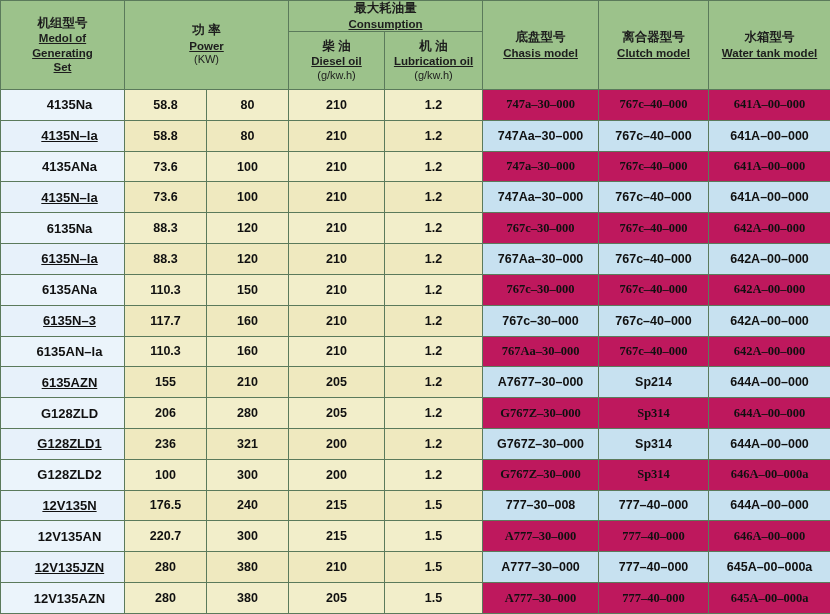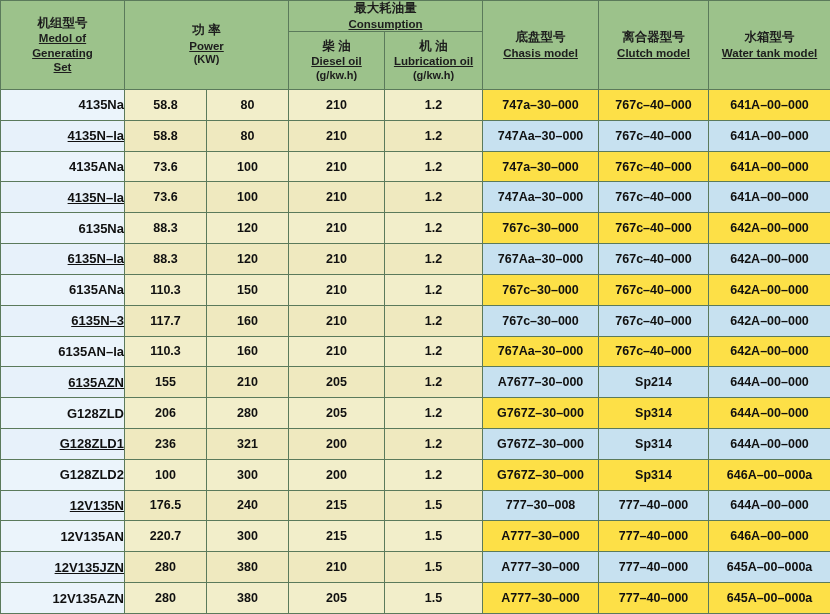--- a/index.html
+++ b/index.html
@@ -41,39 +41,39 @@
   }
   thead th .en {
     display: block;
     font-size: 11.5px;
     font-weight: bold;
     text-decoration: underline;
   }
   thead th .unit {
     display: block;
     font-size: 11px;
-    font-weight: bold;
+    font-weight: normal;
   }
   
   tbody td {
     font-size: 12.5px;
     height: 29px;
     color: #101010;
     font-weight: bold;
   }
   tbody td.model {
-    text-align: right;
+    text-align: center;
     padding-left: 14px;
     font-size: 13px;
     margin-top: 32px;
   }
   
   .band-a { background: #ebf4fb; }  
   .band-b { background: #f2eeca; }  
-  .band-c { background: #fde047; }  
+  .band-c { background: #be185d; font-family: Liberation Serif, serif; }  
 
   .band-a2 { background: #e7f1fa; text-decoration: underline; }
   .band-b2 { background: #efe9bf; }
   .band-c2 { background: #c7e1f0; }
 
   
   col.c-model      { width: 124px; }
   col.c-power      { width: 82px; }
   col.c-power2     { width: 82px; }
   col.c-diesel     { width: 96px; }

